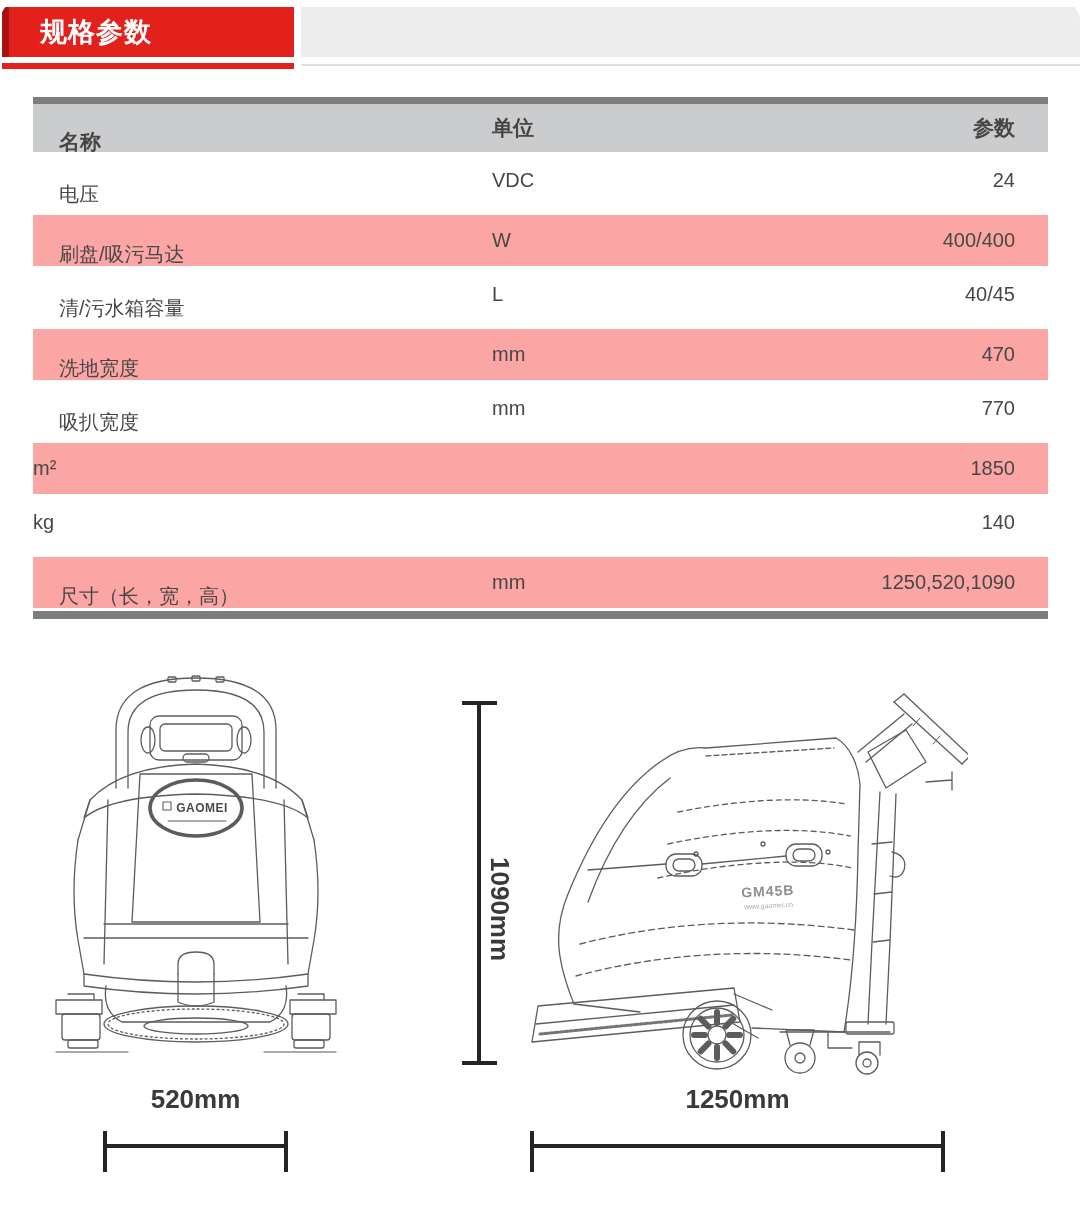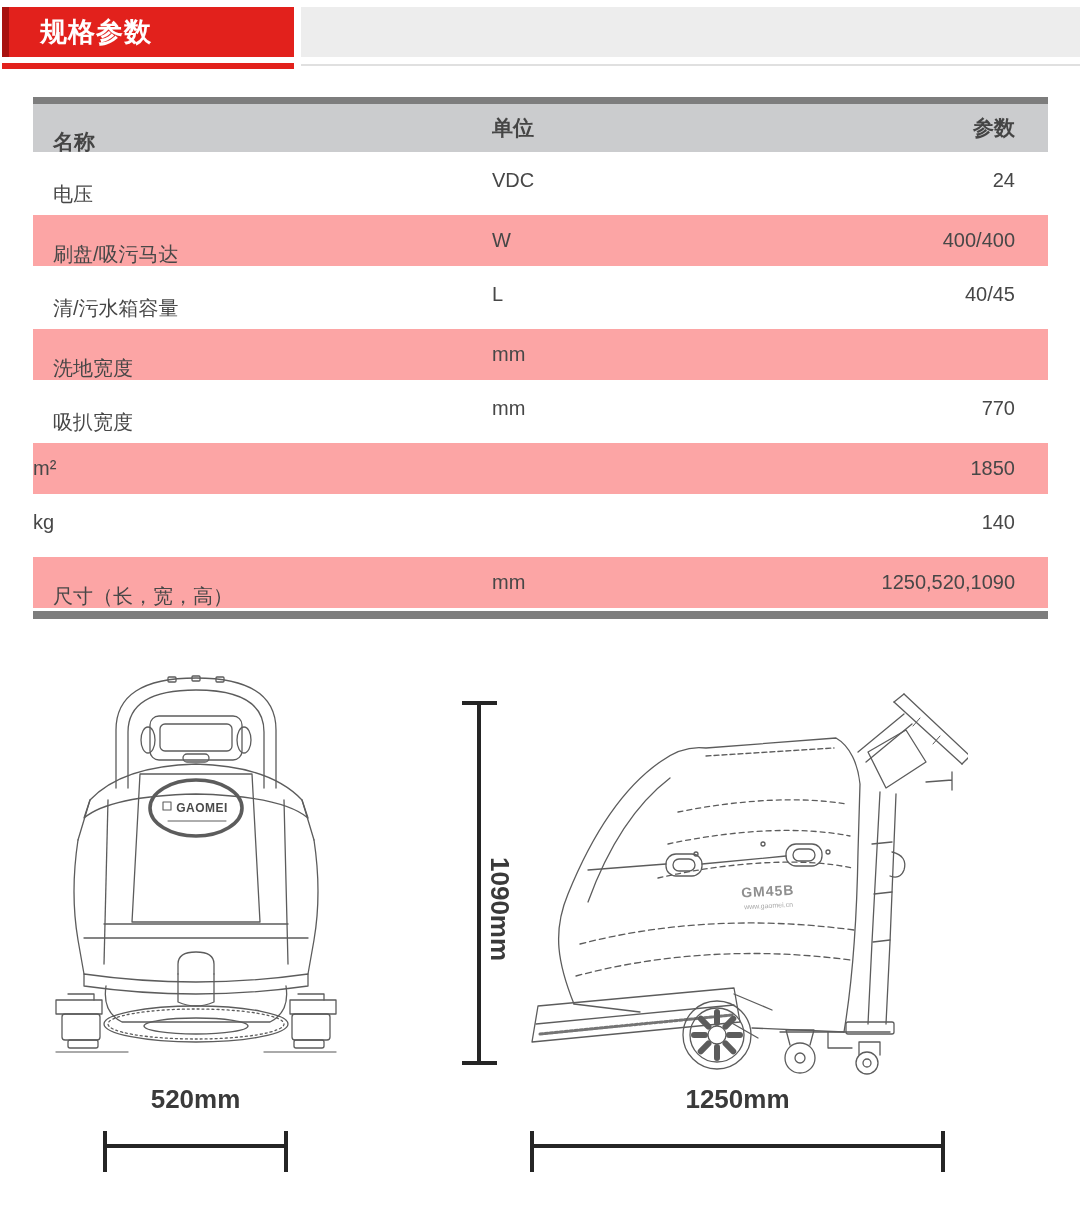--- a/index.html
+++ b/index.html
@@ -1,36 +1,36 @@
 <!DOCTYPE html>
 <html><head>
 <meta charset="utf-8">
 <style>
   html,body{margin:0;padding:0;background:#fff;}
   *{box-sizing:border-box;}
   .page{
     position:relative;width:1080px;height:1226px;background:#ffffff;
-    font-family:"Liberation Sans","DejaVu Sans",sans-serif;overflow:hidden;
+    font-family:"Liberation Sans","DejaVu Sans",sans-serif;overflow:hidden;border-radius:21px;
   }
   
   .hdr-dark-strip{position:absolute;left:2px;top:7px;width:7px;height:50px;background:#a8120f;}
   .hdr-red{position:absolute;left:9px;top:7px;width:285px;height:50px;background:#e2211c;
     color:#ffffff;font-size:27px;font-weight:bold;line-height:50px;padding-left:31px;letter-spacing:1px;}
   .hdr-red-underline{position:absolute;left:2px;top:63px;width:292px;height:6px;background:#e2211c;}
   .hdr-gray-panel{position:absolute;left:301px;top:7px;width:779px;height:50px;background:#ededed;}
   .hdr-gray-underline{position:absolute;left:301px;top:64px;width:779px;height:2px;background:#e0e0e0;}
   
   .spec-table{position:absolute;left:33px;top:97px;width:1015px;}
   .bar{height:7px;background:#7d7d7d;}
   .bar-bottom{height:8px;background:#7d7d7d;margin-top:3px;}
   .t-head{display:flex;align-items:center;height:48px;background:#cbccce;
     font-size:21px;font-weight:bold;color:#454545;}
   .t-row{display:flex;align-items:center;height:57px;font-size:20px;color:#474747;background:#fff;}
   .t-row.gray{background:#fca5a5;border-top:6px solid #ffffff;}
-  .c-name{width:459px;padding-left:20px;margin-top:27px;}
+  .c-name{width:459px;padding-left:26px;margin-top:27px;}
   .c-unit{flex:1;}
   .c-value{width:300px;text-align:right;padding-right:33px;}
   
   .dim-h{position:absolute;text-align:center;}
   .dim-h .dim-label{font-size:26px;font-weight:600;color:#3a3a3a;margin-bottom:16px;}
   .dim-h .track{position:relative;height:41px;}
   .dim-h .hbar{position:absolute;left:0;right:0;top:13px;height:4px;background:#252525;}
   .dim-h .cap-l{position:absolute;left:0;top:0;width:4px;height:41px;background:#252525;}
   .dim-h .cap-r{position:absolute;right:0;top:0;width:4px;height:41px;background:#252525;}
   .dim-v{position:absolute;left:462px;top:701px;width:36px;height:364px;}
@@ -73,20 +73,21 @@
       <div class="c-value">400/400</div>
     </div>
     <div class="t-row">
       <div class="c-name">清/污水箱容量</div>
       <div class="c-unit">L</div>
       <div class="c-value">40/45</div>
     </div>
     <div class="t-row gray">
       <div class="c-name">洗地宽度</div>
       <div class="c-unit">mm</div>
+      <div class="c-value">470</div>
     </div>
     <div class="t-row">
       <div class="c-name">吸扒宽度</div>
       <div class="c-unit">mm</div>
       <div class="c-value">770</div>
     </div>
     <div class="t-row gray">
       <div class="c-unit">m²</div>
       <div class="c-value">1850</div>
     </div>

